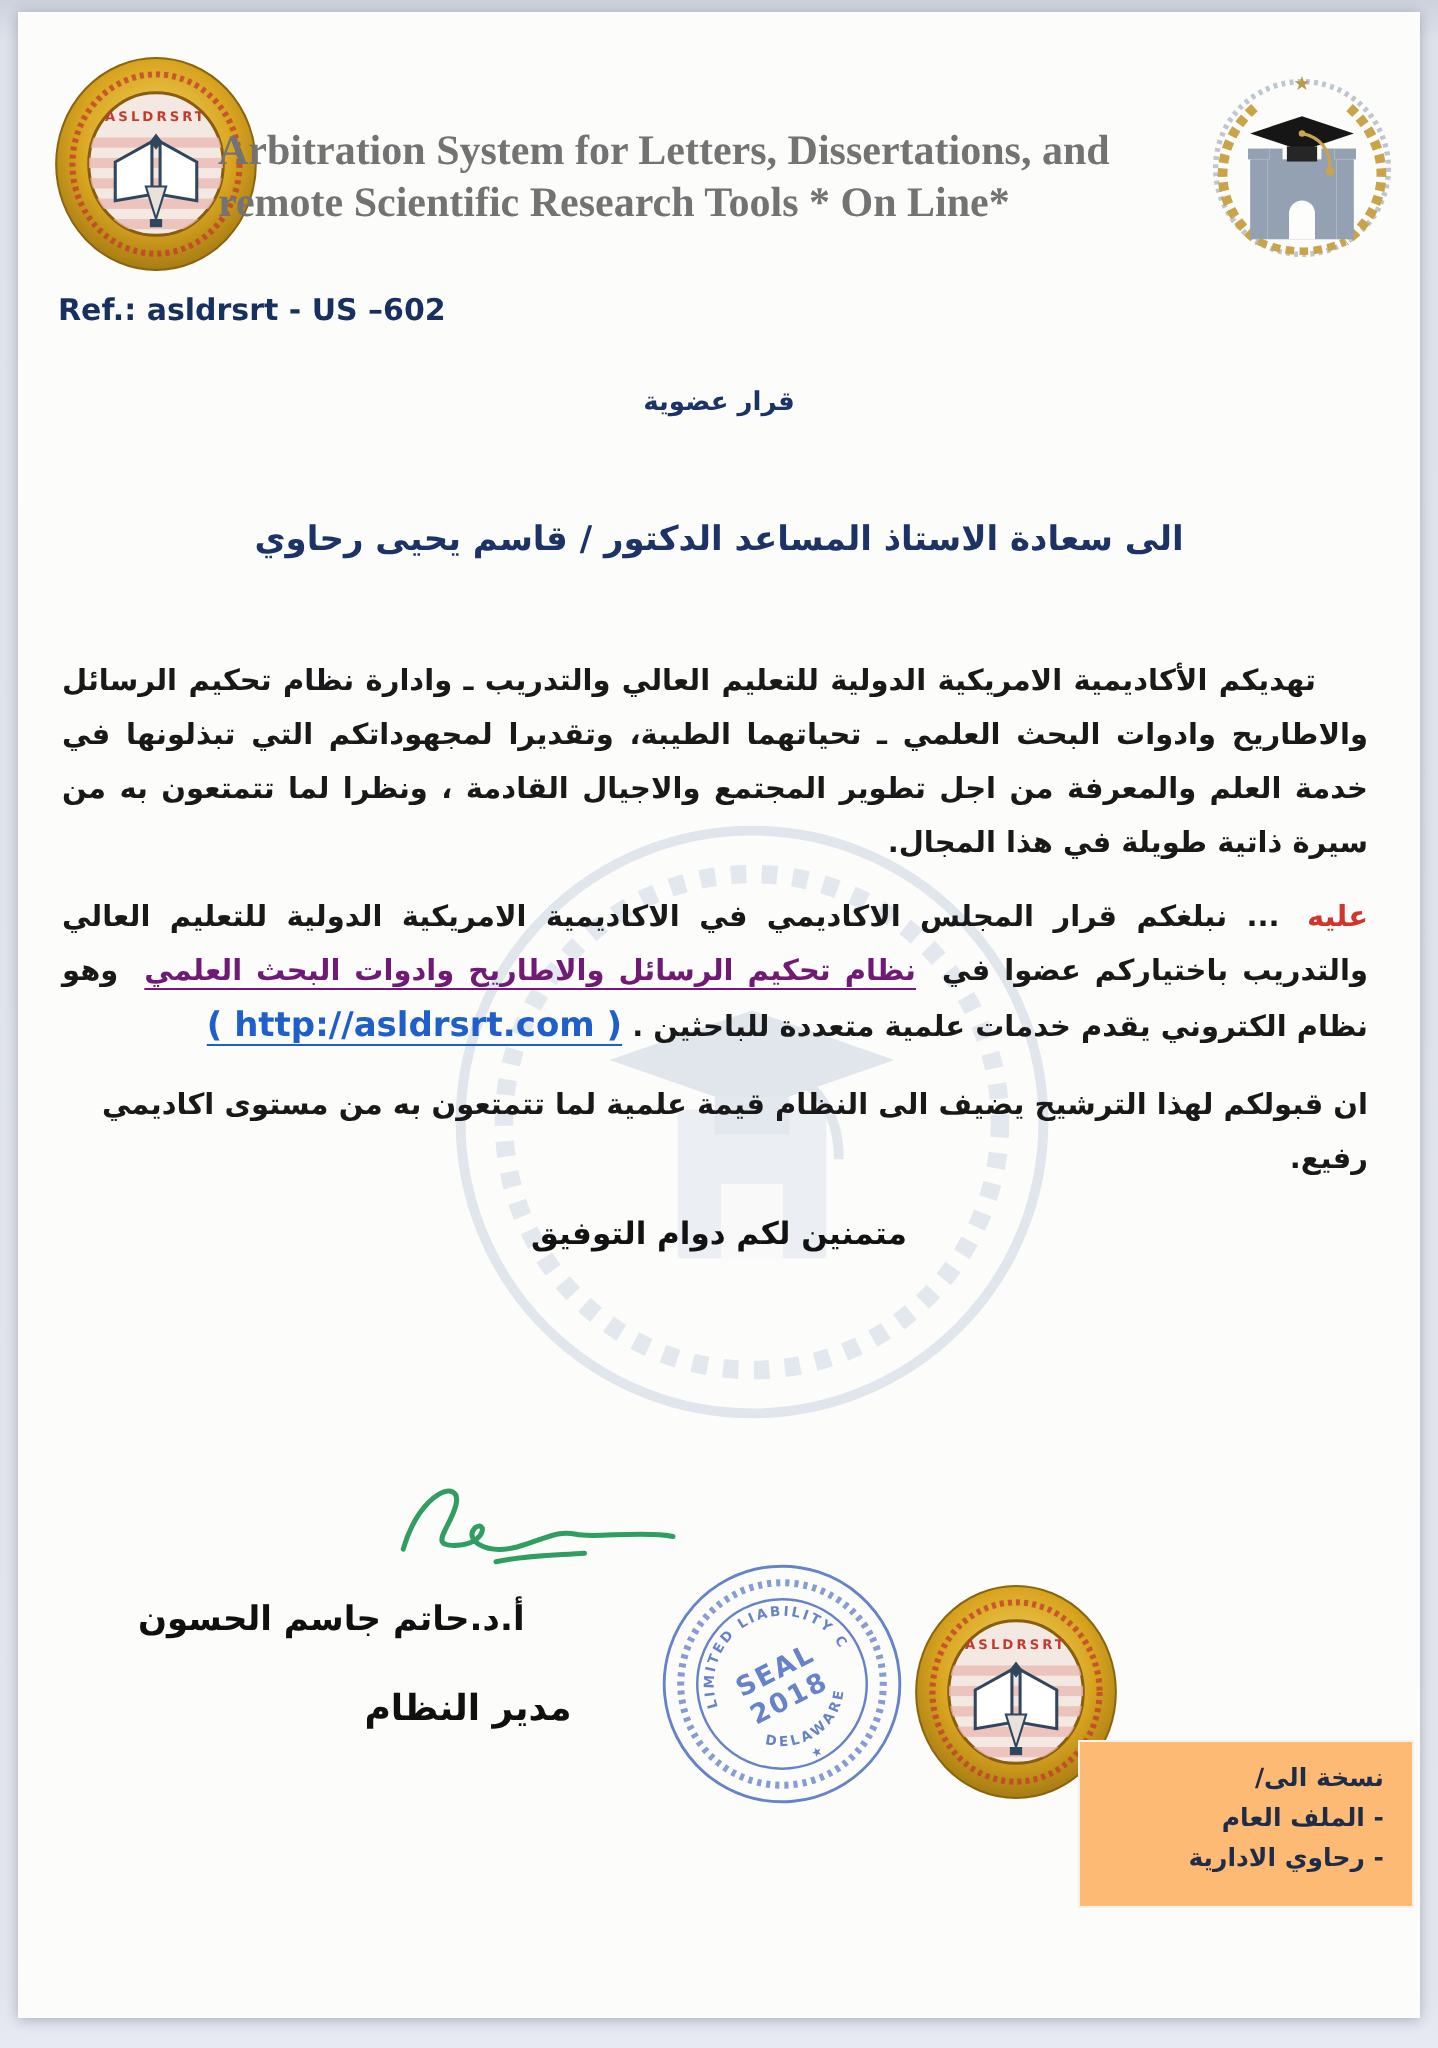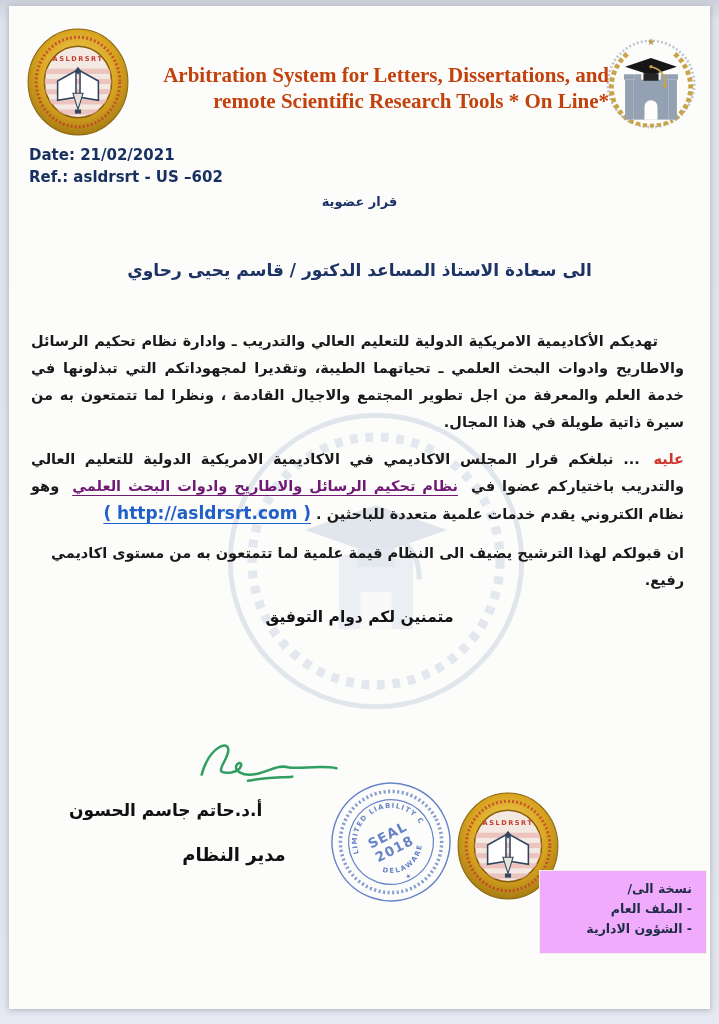--- a/index.html
+++ b/index.html
@@ -25,23 +25,23 @@
   .logo-academy   { position:absolute; left:588px; top:24px;  width:108px; height:108px; }
   .logo-bottom    { position:absolute; left:448px; top:786px; width:102px; height:108px; }
 
   .head-ar {
     position:absolute; top:27px; left:120px; width:460px;
     text-align:center; direction:rtl;
     font-weight:bold; font-size:16px; color:#cf3a31;
   }
   .head-en {
     position:absolute; top:56px; left:100px; width:500px;
-    text-align:right;
+    text-align:left;
     font-family:"Liberation Serif", serif;
-    font-weight:bold; font-size:21px; line-height:26px; color:#c2410c;
+    font-weight:bold; font-size:21px; line-height:26px; color:#737373;
   }
 
   .meta {
     position:absolute; left:20px; top:138px;
     font-weight:bold; font-size:15px; line-height:22px; color:#17305f;
   }
 
   .subject {
     position:absolute; top:188px; left:0; width:100%;
     text-align:center; direction:rtl;
@@ -102,21 +102,21 @@
   .seal .ring-b { font-size:6.6px; letter-spacing:1.6px; }
   .seal .ctr    { font-size:13px;  letter-spacing:1px; text-anchor:middle; }
   .seal .star   { font-size:6px; text-anchor:middle; }
 
   
   .watermark { position:absolute; left:212px; top:400px; width:310px; height:310px; opacity:.5; }
 
   
   .footer-card {
     position:absolute; left:530px; top:864px; width:168px; height:84px;
-    background:#f0abfc; border:1px solid #f1f1ec;
+    background:#fdba74; border:1px solid #f1f1ec;
     padding:8px 14px 0 8px;
     direction:rtl; 
     font-weight:bold; font-size:12.5px; line-height:20px; color:#1f2c47;
   }
 
   svg { display:block; width:100%; height:100%; }
   .gold-ring-text { font-family:"DejaVu Sans",sans-serif; font-size:6.5px; font-weight:bold; fill:#c23b2e; letter-spacing:1.5px; text-anchor:middle; }
 </style>
 </head>
 <body>
@@ -192,21 +192,20 @@
         <circle cx="63" cy="51.5" r="2" fill="#c9a44a"></circle>
       </svg>
     </div>
 
     <div class="head-en">
       <div>Arbitration System for Letters, Dissertations, and</div>
       <div>remote Scientific Research Tools * On Line*</div>
     </div>
 
     <div class="meta">
-      <div>Date: 21/02/2021</div>
       <div>Ref.: asldrsrt - US –602</div>
     </div>
 
     <div class="subject">قرار عضوية</div>
     <div class="addressee">الى سعادة الاستاذ المساعد الدكتور /  قاسم يحيى رحاوي</div>
 
     <p class="para p1" dir="rtl">تهديكم الأكاديمية الامريكية الدولية للتعليم العالي والتدريب ـ وادارة نظام تحكيم الرسائل والاطاريح وادوات البحث العلمي ـ تحياتهما الطيبة، وتقديرا لمجهوداتكم التي تبذلونها في خدمة العلم والمعرفة من اجل تطوير المجتمع والاجيال القادمة ، ونظرا لما تتمتعون به من سيرة ذاتية طويلة في هذا المجال.</p>
 
     <p class="para p2" dir="rtl">
       <span class="lead-red">عليه</span>
@@ -277,17 +276,17 @@
         <polygon points="30,52 48,42 48,68 30,71" fill="#ffffff" stroke="#30455e" stroke-width="1.5"></polygon>
         <polygon points="70,52 52,42 52,68 70,71" fill="#ffffff" stroke="#30455e" stroke-width="1.5"></polygon>
         <polygon points="45,64 55,64 50,80" fill="#e8e2da" stroke="#30455e" stroke-width="1"></polygon>
         <rect x="47" y="80" width="6" height="4" fill="#30455e"></rect>
       </svg>
     </div>
 
     <div class="footer-card">
       <div>نسخة الى/</div>
       <div>- الملف العام</div>
-      <div>- الشؤون الادارية</div>
+      <div>- رحاوي الادارية</div>
     </div>
 
   </div>
 </div>
 
 </body></html>

